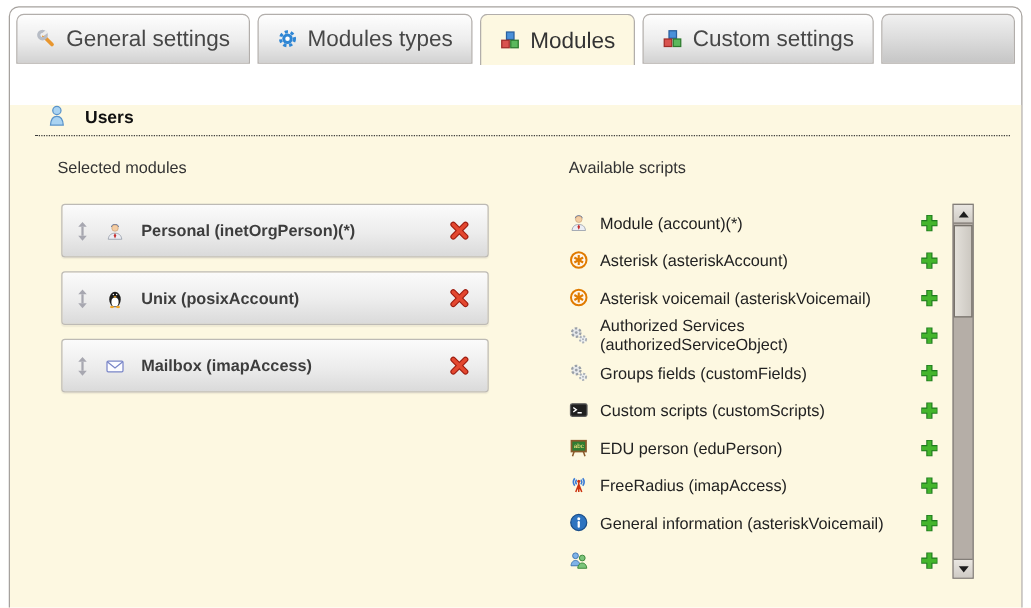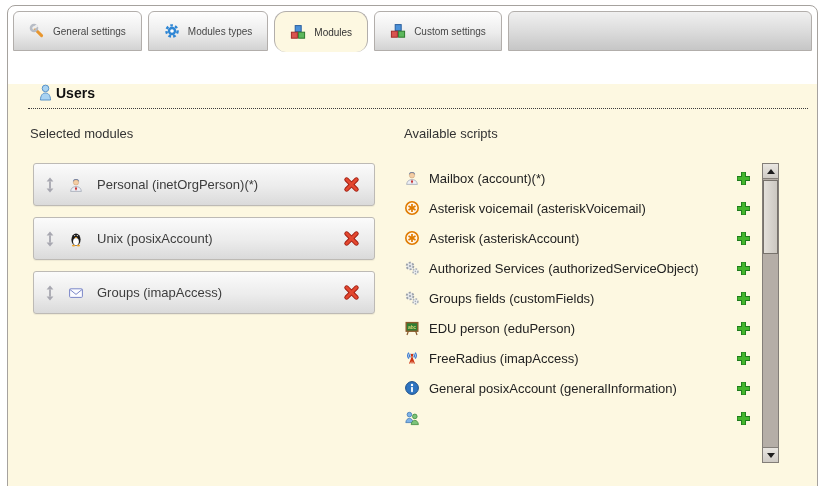--- a/index.html
+++ b/index.html
@@ -8,47 +8,47 @@
   .screen { position:relative; width:825px; height:486px; background:#fff; }
 
   .container { position:absolute; left:7px; top:5px; width:811px; height:620px;
                border:1px solid #a6a29e; border-radius:8px; background:#ffffff; }
 
   
   .tabbar { display:flex; align-items:flex-end; height:45px; padding:0 5px; }
   .tab { height:40px; display:flex; align-items:center; gap:8px; padding:16px 15px;
          margin-right:6px; border:1px solid #b2aeab; border-radius:6px 6px 0 0;
          background:linear-gradient(#fefefe 0%, #ececec 55%, #d2d2d2 100%);
-         font-size:10px; color:#474747; cursor:pointer; white-space:nowrap; }
+         font-size:18px; color:#474747; cursor:pointer; white-space:nowrap; }
   .tab.active { background:#fdf8e1; border-bottom:none; height:41px; margin-bottom:-1px;
-                position:relative; z-index:2; color:#333;border-radius:12px; }
+                position:relative; z-index:2; color:#333; }
   .tab-filler { flex:1; height:40px; border:1px solid #b2aeab; border-radius:6px 6px 0 0;
                 background:linear-gradient(#f0f0f0 0%, #dcdcdc 50%, #c6c6c6 100%); }
   .icon { display:inline-flex; width:16px; height:16px; flex:none; }
   .icon svg { width:100%; height:100%; }
 
   
   .content { background:#fdf8e1; height:574px; border-radius:0 0 8px 8px; }
 
-  .section-heading { display:flex; align-items:center; gap:3px; margin:33px 9px 0 20px;
+  .section-heading { display:flex; align-items:center; gap:15px; margin:33px 9px 0 20px;
                      padding:0 0 7px 10px; border-bottom:1px dotted #3c3c3c;
                      font-size:14px; font-weight:bold; color:#101010; }
   .section-heading .icon { width:15px; height:17px; }
 
-  .columns { display:flex; margin-top:17px; padding-left:22px; }
+  .columns { display:flex; margin-top:17px; padding-left:38px;gap:35px; }
   .col-left { width:374px; }
   .col-right { flex:1; }
   .col-label { font-size:13px; color:#333; }
 
   
   .selected-list { margin-top:22px; margin-left:3px; width:342px; }
   .sel-box { height:43px; margin-bottom:11px; display:flex; align-items:center;
              border:1px solid #bdbab5; border-radius:3px;
              background:linear-gradient(#fbfbfb 0%, #ececec 55%, #dadada 100%);
-             box-shadow:0 1px 1px rgba(0,0,0,0.06); cursor:move; }
+             box-shadow:0 1px 1px rgba(0,0,0,0.06); cursor:move;font-weight:bold; }
   .sel-box .move { margin-left:11px; width:10px; height:16px; }
   .sel-box .mod-icon { margin-left:13px; }
   .sel-box .lbl { margin-left:13px; font-size:13px; color:#3d3d3d; }
   .sel-box .del { margin-left:auto; margin-right:14px; width:17px; height:17px; cursor:pointer; }
 
   
   .avail-wrap { display:flex; margin-top:22px; }
   .avail-list { flex:1; }
   .avail-row { height:30px; display:flex; align-items:center; gap:9px;
                font-size:13px; color:#222; }
@@ -198,21 +198,21 @@
                     <rect x="4.1" y="4.4" width="1.8" height="7.2" fill="#a7a7b0"></rect>
                     <polygon points="5,15.5 8.4,11.6 1.6,11.6" fill="#a7a7b0"></polygon>
                   </svg>
                 </span>
                 <span class="icon mod-icon">
                   <svg viewBox="0 0 16 16">
                     <rect x="1.6" y="3.8" width="12.8" height="8.6" rx="1" fill="#fcfcff" stroke="#7a86c8"></rect>
                     <path d="M1.8 4.4 L8 9.4 L14.2 4.4" fill="none" stroke="#7a86c8"></path>
                   </svg>
                 </span>
-                <span class="lbl">Groups (imapAccess)</span>
+                <span class="lbl">Mailbox (imapAccess)</span>
                 <span class="icon del">
                   <svg viewBox="0 0 17 17">
                     <line x1="3.6" y1="3.6" x2="13.4" y2="13.4" stroke="#9e1d10" stroke-width="4.6" stroke-linecap="round"></line>
                     <line x1="13.4" y1="3.6" x2="3.6" y2="13.4" stroke="#9e1d10" stroke-width="4.6" stroke-linecap="round"></line>
                     <line x1="3.6" y1="3.6" x2="13.4" y2="13.4" stroke="#e3472f" stroke-width="2.8" stroke-linecap="round"></line>
                     <line x1="13.4" y1="3.6" x2="3.6" y2="13.4" stroke="#e3472f" stroke-width="2.8" stroke-linecap="round"></line>
                   </svg>
                 </span>
               </div>
             </div>
@@ -224,55 +224,55 @@
             <div class="avail-list" id="avail-list">
                 <div class="avail-row">
                   <span class="icon">
                     <svg viewBox="0 0 16 16">
                       <path d="M4.8 4.6 A3.3 3.3 0 0 1 11.2 4.6 Z" fill="#41609c"></path>
                       <circle cx="8" cy="5.4" r="2.6" fill="#f4cda4" stroke="#c79b6e" stroke-width="0.5"></circle>
                       <path d="M2.6 14.4 C3 11 5 9.6 8 9.6 C11 9.6 13 11 13.4 14.4 Z" fill="#eceef5" stroke="#9aa1ad" stroke-width="0.7"></path>
                       <path d="M8 9.6 L9.1 11.4 L8 13.8 L6.9 11.4 Z" fill="#c62f2f"></path>
                     </svg>
                   </span>
-                  <span>Mailbox (account)(*)</span>
+                  <span>Module (account)(*)</span>
                   <span class="icon add">
                     <svg viewBox="0 0 17 17">
                       <path d="M8.5 2 V15 M2 8.5 H15" stroke="#1e7a1e" stroke-width="5"></path>
                       <path d="M8.5 2.6 V14.4 M2.6 8.5 H14.4" stroke="#44b52c" stroke-width="3.2"></path>
                     </svg>
                   </span>
                 </div>
                 <div class="avail-row">
                   <span class="icon">
                     <svg viewBox="0 0 16 16">
                       <circle cx="8" cy="8" r="6.2" fill="#fff6ea" stroke="#e07b00" stroke-width="1.6"></circle>
                       <line x1="8" y1="4" x2="8" y2="12" stroke="#e07b00" stroke-width="1.7"></line>
                       <line x1="4.5" y1="6" x2="11.5" y2="10" stroke="#e07b00" stroke-width="1.7"></line>
                       <line x1="11.5" y1="6" x2="4.5" y2="10" stroke="#e07b00" stroke-width="1.7"></line>
                     </svg>
                   </span>
-                  <span>Asterisk voicemail (asteriskVoicemail)</span>
+                  <span>Asterisk (asteriskAccount)</span>
                   <span class="icon add">
                     <svg viewBox="0 0 17 17">
                       <path d="M8.5 2 V15 M2 8.5 H15" stroke="#1e7a1e" stroke-width="5"></path>
                       <path d="M8.5 2.6 V14.4 M2.6 8.5 H14.4" stroke="#44b52c" stroke-width="3.2"></path>
                     </svg>
                   </span>
                 </div>
                 <div class="avail-row">
                   <span class="icon">
                     <svg viewBox="0 0 16 16">
                       <circle cx="8" cy="8" r="6.2" fill="#fff6ea" stroke="#e07b00" stroke-width="1.6"></circle>
                       <line x1="8" y1="4" x2="8" y2="12" stroke="#e07b00" stroke-width="1.7"></line>
                       <line x1="4.5" y1="6" x2="11.5" y2="10" stroke="#e07b00" stroke-width="1.7"></line>
                       <line x1="11.5" y1="6" x2="4.5" y2="10" stroke="#e07b00" stroke-width="1.7"></line>
                     </svg>
                   </span>
-                  <span>Asterisk (asteriskAccount)</span>
+                  <span>Asterisk voicemail (asteriskVoicemail)</span>
                   <span class="icon add">
                     <svg viewBox="0 0 17 17">
                       <path d="M8.5 2 V15 M2 8.5 H15" stroke="#1e7a1e" stroke-width="5"></path>
                       <path d="M8.5 2.6 V14.4 M2.6 8.5 H14.4" stroke="#44b52c" stroke-width="3.2"></path>
                     </svg>
                   </span>
                 </div>
                 <div class="avail-row">
                   <span class="icon">
                     <svg viewBox="0 0 16 16">
@@ -293,20 +293,36 @@
                 <div class="avail-row">
                   <span class="icon">
                     <svg viewBox="0 0 16 16">
                       <circle cx="6" cy="6" r="3.4" fill="#e6e8eb" stroke="#9aa0a8" stroke-width="1.8" stroke-dasharray="2 1.6"></circle>
                       <circle cx="6" cy="6" r="1.1" fill="#9aa0a8"></circle>
                       <circle cx="11.4" cy="11.4" r="2.5" fill="#eef0f2" stroke="#aab0b8" stroke-width="1.6" stroke-dasharray="1.6 1.3"></circle>
                       <circle cx="11.4" cy="11.4" r="0.8" fill="#aab0b8"></circle>
                     </svg>
                   </span>
                   <span>Groups fields (customFields)</span>
+                  <span class="icon add">
+                    <svg viewBox="0 0 17 17">
+                      <path d="M8.5 2 V15 M2 8.5 H15" stroke="#1e7a1e" stroke-width="5"></path>
+                      <path d="M8.5 2.6 V14.4 M2.6 8.5 H14.4" stroke="#44b52c" stroke-width="3.2"></path>
+                    </svg>
+                  </span>
+                </div>
+                <div class="avail-row">
+                  <span class="icon">
+                    <svg viewBox="0 0 16 16">
+                      <rect x="1.4" y="3" width="13.2" height="10" rx="1.4" fill="#1f1f1f" stroke="#5b5b5b"></rect>
+                      <path d="M3.6 6 L6 7.8 L3.6 9.6" fill="none" stroke="#ffffff" stroke-width="1.2"></path>
+                      <line x1="7" y1="10.2" x2="10.4" y2="10.2" stroke="#ffffff" stroke-width="1.2"></line>
+                    </svg>
+                  </span>
+                  <span>Custom scripts (customScripts)</span>
                   <span class="icon add">
                     <svg viewBox="0 0 17 17">
                       <path d="M8.5 2 V15 M2 8.5 H15" stroke="#1e7a1e" stroke-width="5"></path>
                       <path d="M8.5 2.6 V14.4 M2.6 8.5 H14.4" stroke="#44b52c" stroke-width="3.2"></path>
                     </svg>
                   </span>
                 </div>
                 <div class="avail-row">
                   <span class="icon">
                     <svg viewBox="0 0 16 16">
@@ -344,21 +360,21 @@
                   </span>
                 </div>
                 <div class="avail-row">
                   <span class="icon">
                     <svg viewBox="0 0 16 16">
                       <circle cx="8" cy="8" r="6.4" fill="#2e74c0" stroke="#1b4f8a"></circle>
                       <circle cx="8" cy="4.9" r="1.2" fill="#fff"></circle>
                       <rect x="7.1" y="6.8" width="1.8" height="5.4" rx="0.9" fill="#fff"></rect>
                     </svg>
                   </span>
-                  <span>General posixAccount (generalInformation)</span>
+                  <span>General information (asteriskVoicemail)</span>
                   <span class="icon add">
                     <svg viewBox="0 0 17 17">
                       <path d="M8.5 2 V15 M2 8.5 H15" stroke="#1e7a1e" stroke-width="5"></path>
                       <path d="M8.5 2.6 V14.4 M2.6 8.5 H14.4" stroke="#44b52c" stroke-width="3.2"></path>
                     </svg>
                   </span>
                 </div>
                 <div class="avail-row">
                   <span class="icon">
                     <svg viewBox="0 0 16 16">

